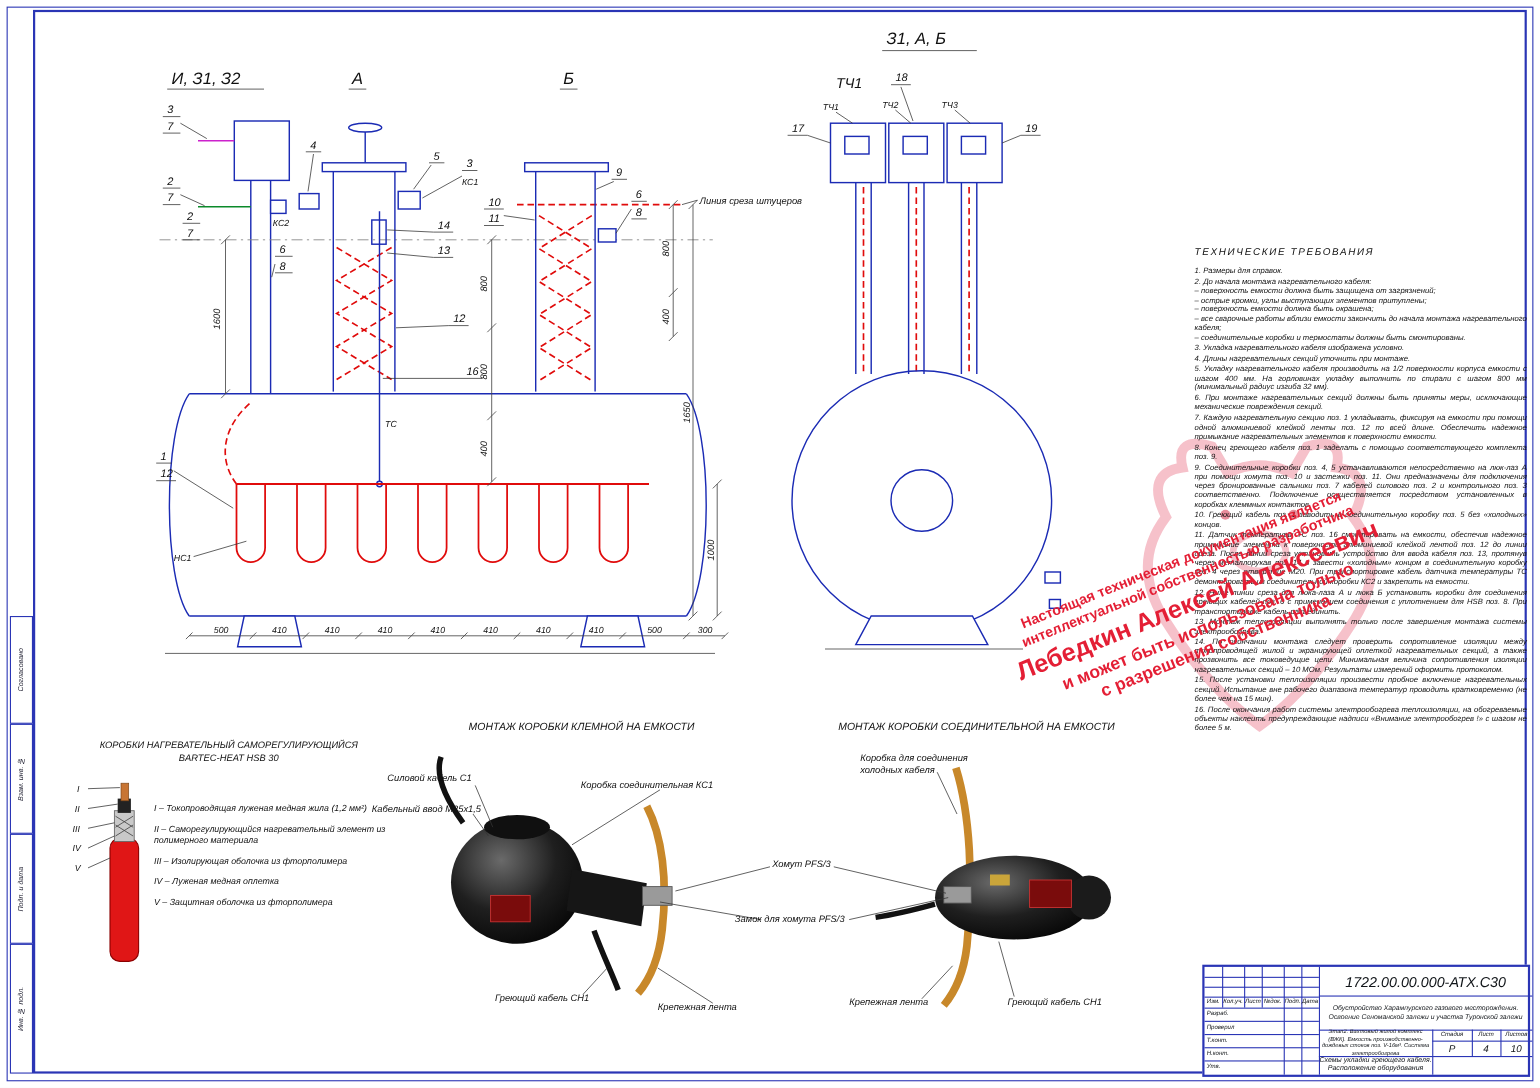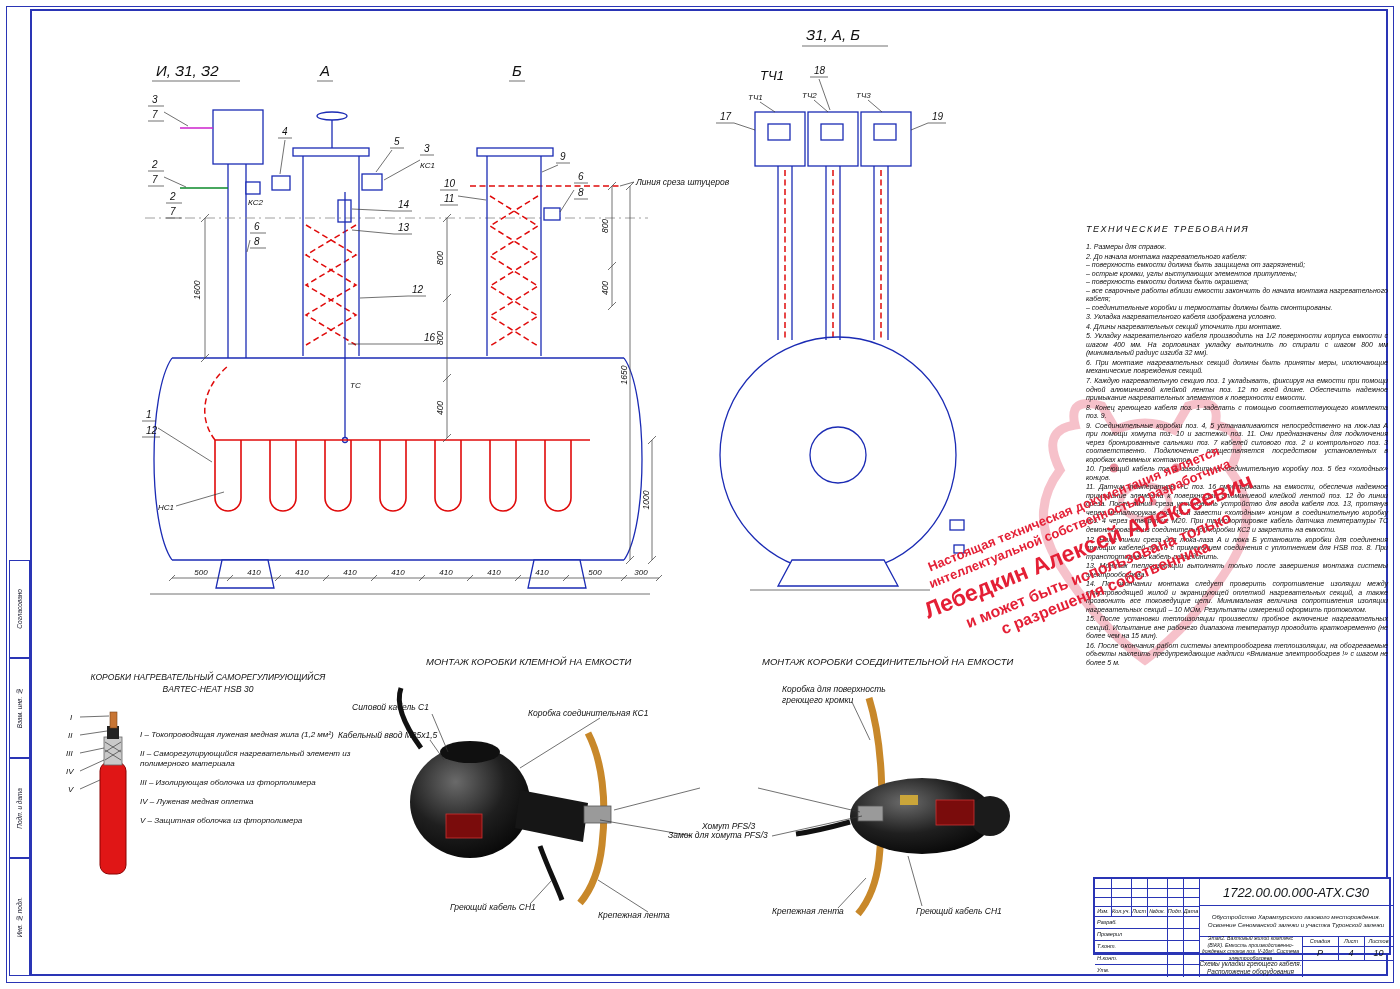--- a/index.html
+++ b/index.html
@@ -33,21 +33,21 @@
   .legend{position:absolute;left:58px;top:672px;width:300px;z-index:10;}
   .legend-t{text-align:center;font:italic 8.5px "Liberation Sans",sans-serif;color:#111;line-height:1.4;}
   .leg-items{position:absolute;left:82px;top:58px;width:218px;}
   .leg-item{font:italic 8px "Liberation Sans",sans-serif;color:#111;margin-bottom:9px;line-height:1.25;}
   .leg-num{font-style:italic;}
   .wm{position:absolute;left:790px;top:498px;width:600px;transform:rotate(-22deg);
       text-align:center;color:#e41f35;z-index:30;font-weight:bold;}
   .wm-s{font-size:13px;line-height:1.2;}
   .wm-l{font-size:23px;margin:3px 0;}
   .wm-m{font-size:16px;line-height:1.2;}
-  .tb{position:absolute;left:1093px;top:877px;width:298px;height:78px;border:2px solid #2a35b5;
+  .tb{position:absolute;left:1093px;top:877px;width:298px;height:102px;border:2px solid #2a35b5;
       box-sizing:border-box;z-index:15;background:#fff;color:#101418;}
   .tb *{box-sizing:border-box;}
   .tb-cell{position:absolute;border-color:#2a35b5;font:italic 5.5px "Liberation Sans",sans-serif;
            display:flex;align-items:center;justify-content:center;text-align:center;overflow:hidden;}
   .tb-doc{font:italic 13px "Liberation Sans",sans-serif;}
   .tb-proj{font:italic 6.2px "Liberation Sans",sans-serif;line-height:1.25;padding:1px 3px;}
   .tb-obj{font:italic 5.2px "Liberation Sans",sans-serif;line-height:1.25;padding:1px 2px;}
   .tb-sheet{font:italic 6.4px "Liberation Sans",sans-serif;line-height:1.3;}
   .tb-val{font:italic 9px "Liberation Sans",sans-serif;}
   .vln{position:absolute;width:0;border-left:1px solid #2a35b5;}
@@ -462,24 +462,24 @@
   </div>
 
   <div class="mount-h" style="left:426px;top:656px;">МОНТАЖ КОРОБКИ КЛЕМНОЙ  НА ЕМКОСТИ</div>
   <div class="mount-h" style="left:762px;top:656px;">МОНТАЖ КОРОБКИ СОЕДИНИТЕЛЬНОЙ  НА ЕМКОСТИ</div>
 
   <div class="lbl" style="left:352px;top:702px;text-align:right;">Силовой кабель С1</div>
   <div class="lbl" style="left:338px;top:730px;font-style:italic;">Кабельный ввод М25х1,5</div>
   <div class="lbl" style="left:528px;top:708px;">Коробка соединительная КС1</div>
   <div class="lbl" style="left:450px;top:902px;">Греющий кабель СН1</div>
   <div class="lbl" style="left:598px;top:910px;">Крепежная лента</div>
-  <div class="lbl" style="left:702px;top:780px;margin-top:41px;">Хомут PFS/3</div>
+  <div class="lbl" style="left:702px;top:780px;">Хомут PFS/3</div>
   <div class="lbl" style="left:668px;top:830px;">Замок для хомута PFS/3</div>
-  <div class="lbl" style="left:782px;top:684px;">Коробка для поверхность</div>
-  <div class="lbl" style="left:782px;top:695px;">греющего кромки</div>
+  <div class="lbl" style="left:782px;top:684px;">Коробка для соединения</div>
+  <div class="lbl" style="left:782px;top:695px;">холодных кабеля</div>
   <div class="lbl" style="left:772px;top:906px;">Крепежная лента</div>
   <div class="lbl" style="left:916px;top:906px;">Греющий кабель СН1</div>
 
   <div class="wm">
     <div class="wm-s">Настоящая техническая документация является</div>
     <div class="wm-s">интеллектуальной собственностью разработчика</div>
     <div class="wm-l">Лебедкин Алексей Алексеевич</div>
     <div class="wm-m">и может быть использована только</div>
     <div class="wm-m">с разрешения собственника</div>
   </div>

